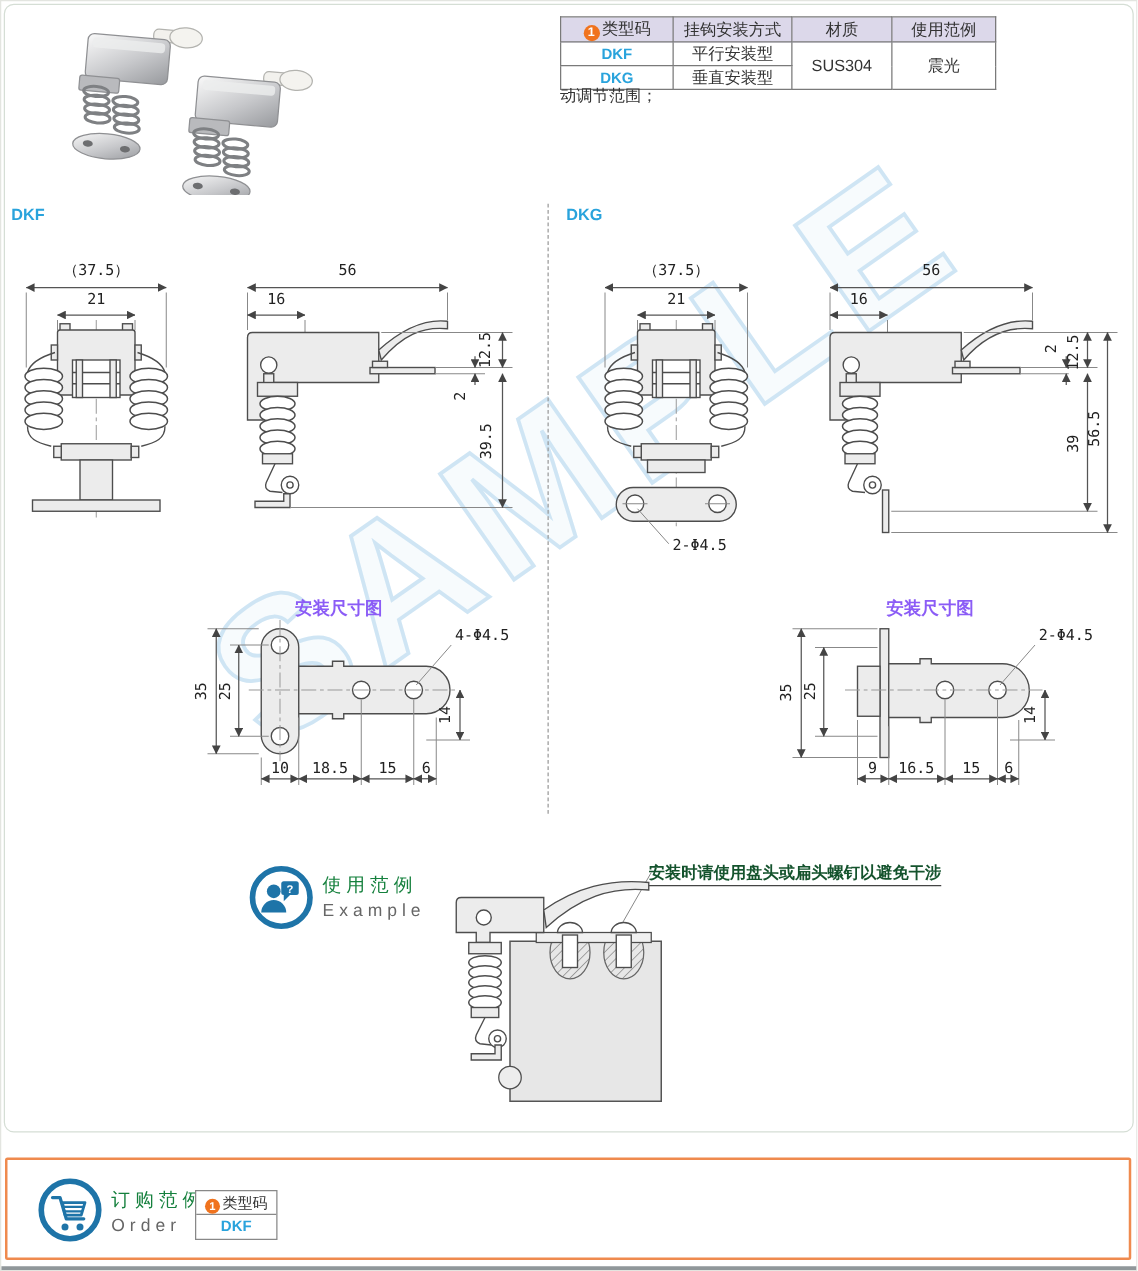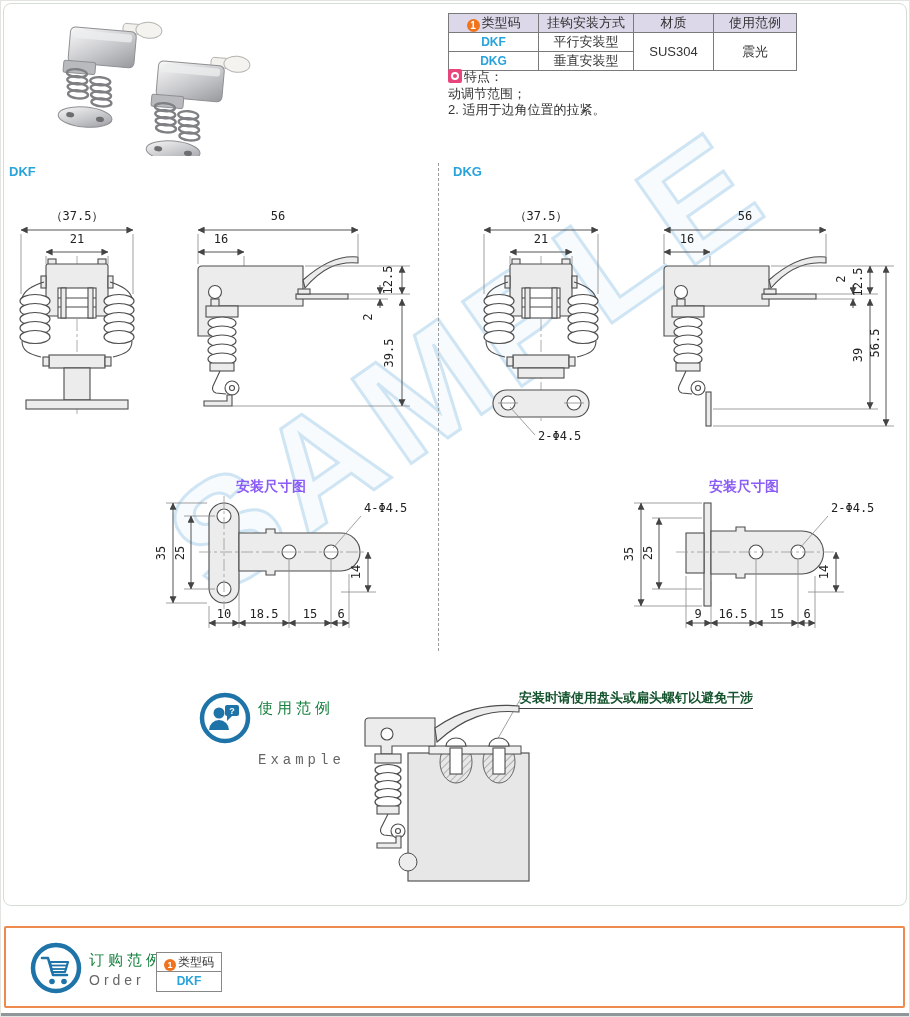--- a/index.html
+++ b/index.html
@@ -120,23 +120,21 @@
       <td rowspan="2">震光</td>
     </tr>
     <tr>
       <td class="code">DKG</td>
       <td>垂直安装型</td>
     </tr>
   </tbody>
     </table>
 
   <div class="features z" style="left:447px;top:68px;">
-    <div><span class="feat-ic"><span></span></span><span>特点：</span></div>
     <div>动调节范围；</div>
-    <div>2. 适用于边角位置的拉紧。</div>
   </div>
 
   <div class="sec-label z" style="left:8px;top:163px;">DKF</div>
   <div class="sec-label z" style="left:452px;top:163px;">DKG</div>
   <div class="divider"></div>
 
   <svg class="z" style="left:10px;top:205px;" width="215" height="212" viewBox="0 0 215 212">
     <defs>
         <marker id="a1" viewBox="0 0 10 10" refX="9.5" refY="5" markerWidth="7" markerHeight="7" orient="auto-start-reverse">
           <path d="M0,0L10,5L0,10Z" fill="#444"></path>
@@ -410,21 +408,21 @@
 
   <svg class="z" style="left:198px;top:691px;" width="52" height="52" viewBox="0 0 52 52">
     <circle cx="26" cy="26" r="23" fill="#fff" stroke="#1e74a8" stroke-width="4.5"></circle>
     <circle cx="20" cy="21" r="5.5" fill="#1e74a8"></circle>
     <path d="M10,38 a10,10 0 0 1 20,0 z" fill="#1e74a8"></path>
     <rect x="26" y="13" width="14" height="11" rx="2" fill="#1e74a8"></rect>
     <polygon points="28,24 33,24 28,29" fill="#1e74a8"></polygon>
     <text x="33" y="22" text-anchor="middle" font-size="9" font-weight="bold" fill="#fff">?</text>
   </svg>
   <div class="cn-label z" style="left:257px;top:698px;">使用范例</div>
-  <div class="en-label z" style="left:257px;top:751px;font-family:Liberation Mono, monospace;">Example</div>
+  <div class="en-label z" style="left:257px;top:719px;">Example</div>
 
   <div class="note z" style="left:518px;top:688px;">安装时请使用盘头或扁头螺钉以避免干涉</div>
 
   <svg class="z" style="left:350px;top:695px;" width="260" height="195" viewBox="0 0 260 195">
     <defs>
       <pattern id="hat" width="5" height="5" patternUnits="userSpaceOnUse" patternTransform="rotate(45)">
         <line x1="0" y1="0" x2="0" y2="5" stroke="#777" stroke-width="1"></line>
       </pattern>
     </defs>
     <line class="ext" x1="170" y1="2" x2="146" y2="44"></line>

